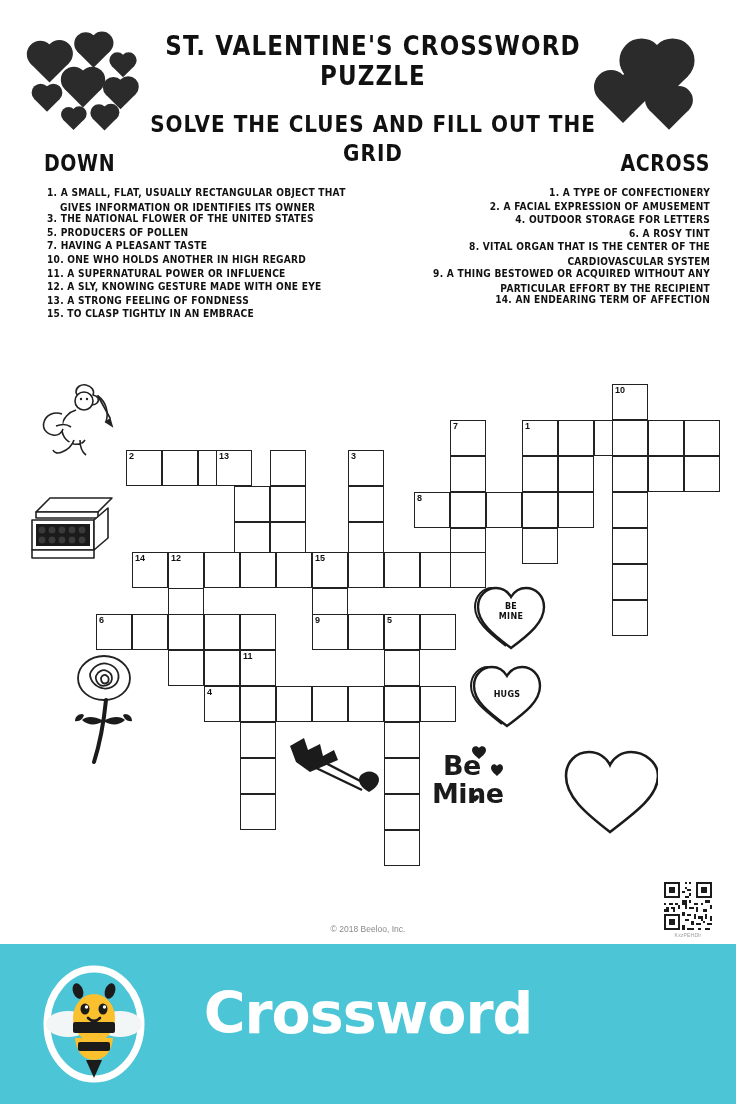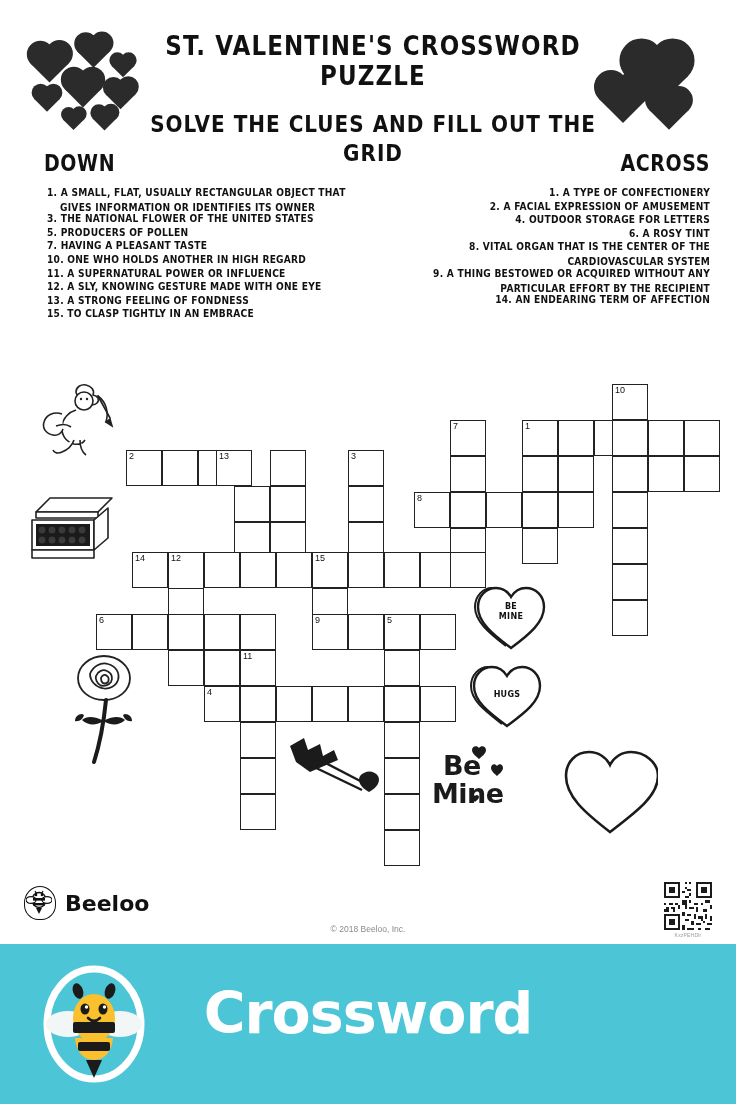--- a/index.html
+++ b/index.html
@@ -46,21 +46,21 @@
   }
 
   
   .grid-area{position:absolute;left:0;top:372px;width:736px;height:500px;}
   .cell{
     position:absolute;width:36px;height:36px;
     border:1.6px solid #222;background:#fff;box-sizing:border-box;
   }
   .cell .num{
     position:absolute;left:2px;top:0px;font-size:9px;line-height:11px;
-    font-family:"Liberation Sans",sans-serif;color:#111;
+    font-family:"Liberation Sans",sans-serif;color:#111;font-weight:bold;
   }
 
   
   .illus{position:absolute;}
   .candy-heart{position:absolute;}
   .candy-text{
     position:absolute;left:0;right:0;text-align:center;
     font-family:"DejaVu Sans",sans-serif;font-weight:700;
     font-size:8px;line-height:9.5px;color:#111;letter-spacing:.3px;
   }
@@ -370,36 +370,20 @@
         <div class="cell" style="left: 384px; top: 350px; width: 36px; height: 36px;"></div>
         <div class="cell" style="left: 240px; top: 386px; width: 36px; height: 36px;"></div>
         <div class="cell" style="left: 384px; top: 386px; width: 36px; height: 36px;"></div>
         <div class="cell" style="left: 240px; top: 422px; width: 36px; height: 36px;"></div>
         <div class="cell" style="left: 384px; top: 422px; width: 36px; height: 36px;"></div>
         <div class="cell" style="left: 384px; top: 458px; width: 36px; height: 36px;"></div>
       </div>
   </div>
 
   <div class="footer">
-    <div class="brand">
-      <div class="brand-mark">
-        <svg width="26" height="28" viewBox="0 0 26 28" style="position:absolute;left:1px;top:1px;">
-          <ellipse cx="13" cy="12" rx="7" ry="7.5" fill="#fff" stroke="#111" stroke-width="1.4"></ellipse>
-          <ellipse cx="5" cy="12" rx="5" ry="3.4" fill="#fff" stroke="#111" stroke-width="1.2"></ellipse>
-          <ellipse cx="21" cy="12" rx="5" ry="3.4" fill="#fff" stroke="#111" stroke-width="1.2"></ellipse>
-          <rect x="7" y="10" width="12" height="2.6" fill="#111"></rect>
-          <rect x="7" y="15" width="12" height="2.4" fill="#111"></rect>
-          <circle cx="10" cy="7" r="1.3" fill="#111"></circle>
-            <circle cx="16" cy="7" r="1.3" fill="#111"></circle>
-          <path d="M9 3l1.6 3M17 3l-1.6 3" stroke="#111" stroke-width="1.2" fill="none"></path>
-          <path d="M10 20h6l-3 6z" fill="#111"></path>
-        </svg>
-      </div>
-      <div class="brand-name">Beeloo</div>
-    </div>
 
     <div class="copyright">© 2018 Beeloo, Inc.</div>
 
     <div class="qr">
       <svg class="qr-img" viewBox="0 0 21 21" shape-rendering="crispEdges">
         <rect width="21" height="21" fill="#fff"></rect>
         <g fill="#1b1b1b">
           <path d="M0 0h7v7H0zM1 1v5h5V1z"></path>
             <rect x="2" y="2" width="3" height="3"></rect>
           <path d="M14 0h7v7h-7zM15 1v5h5V1z"></path>

